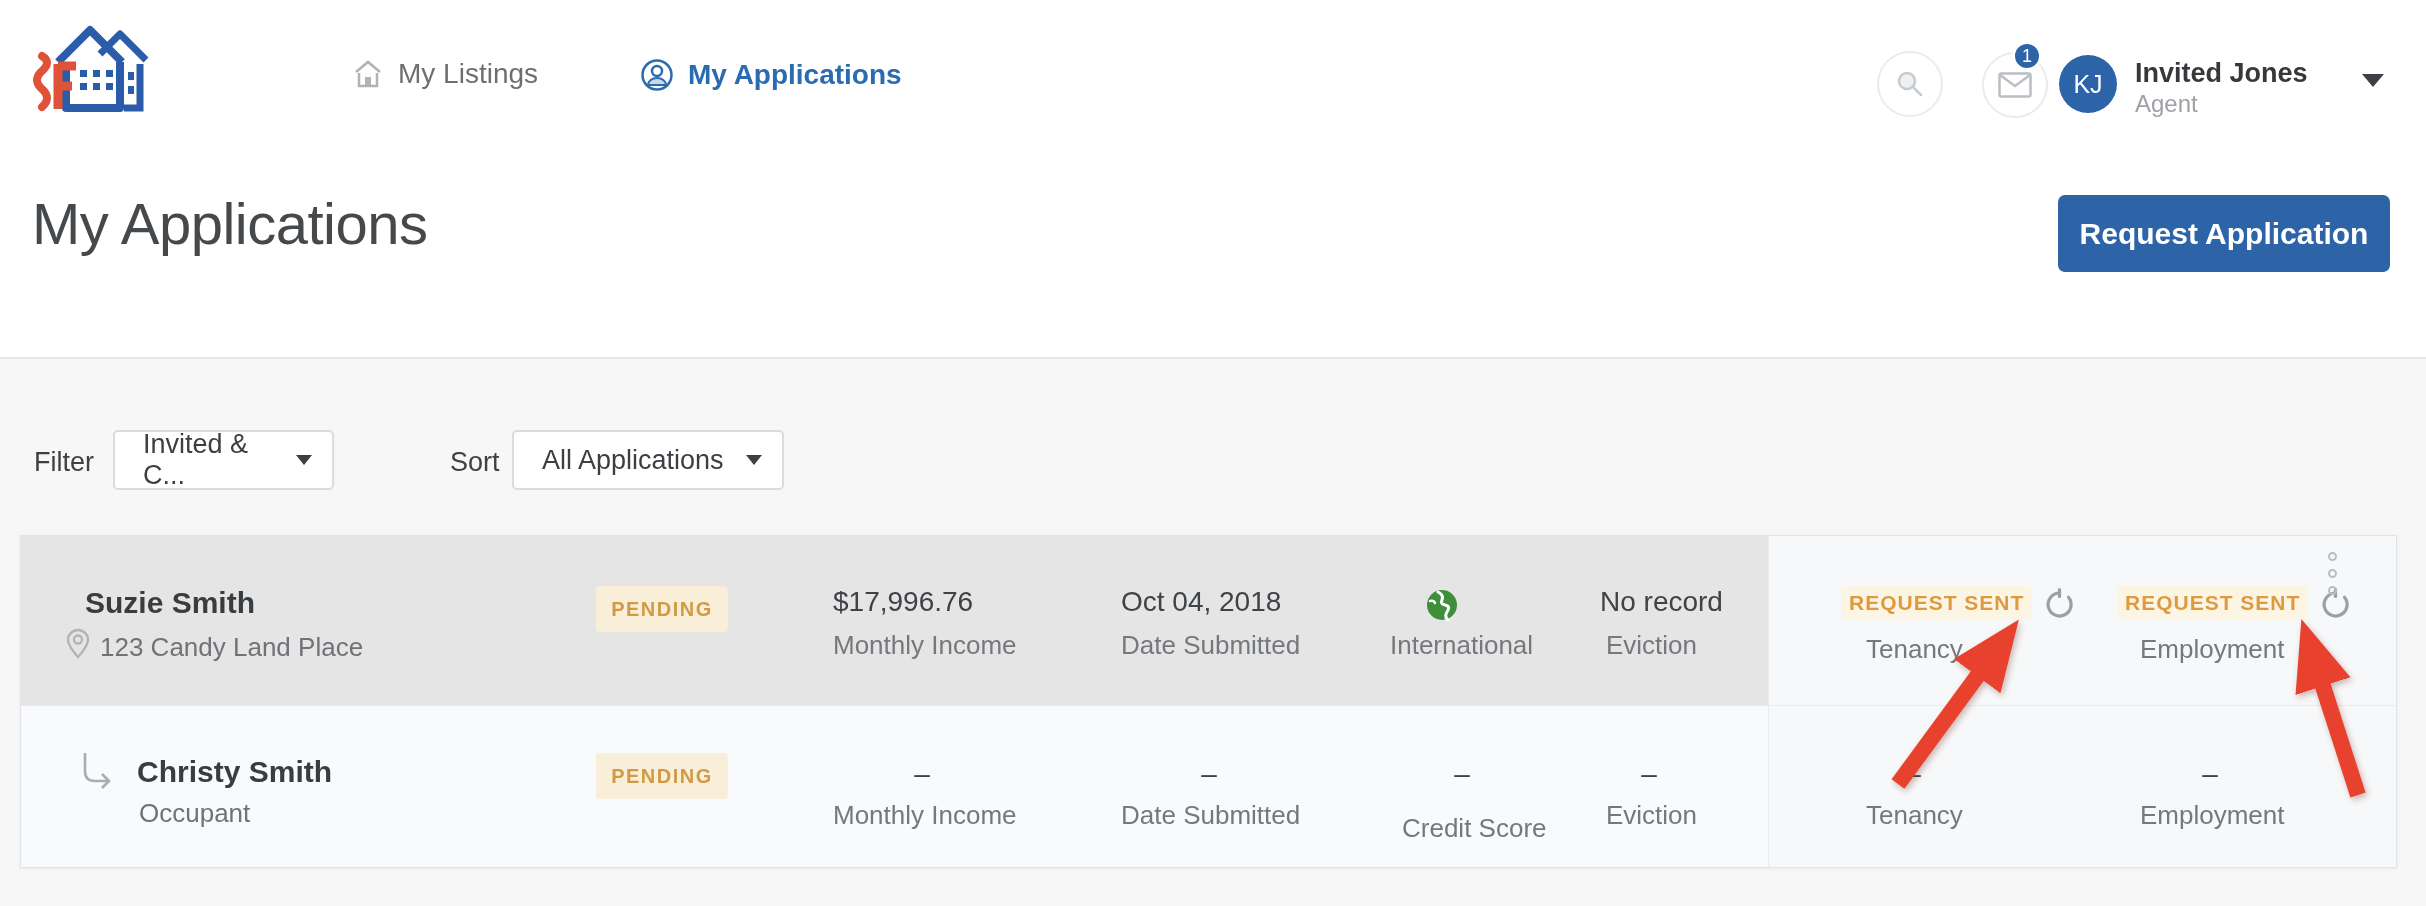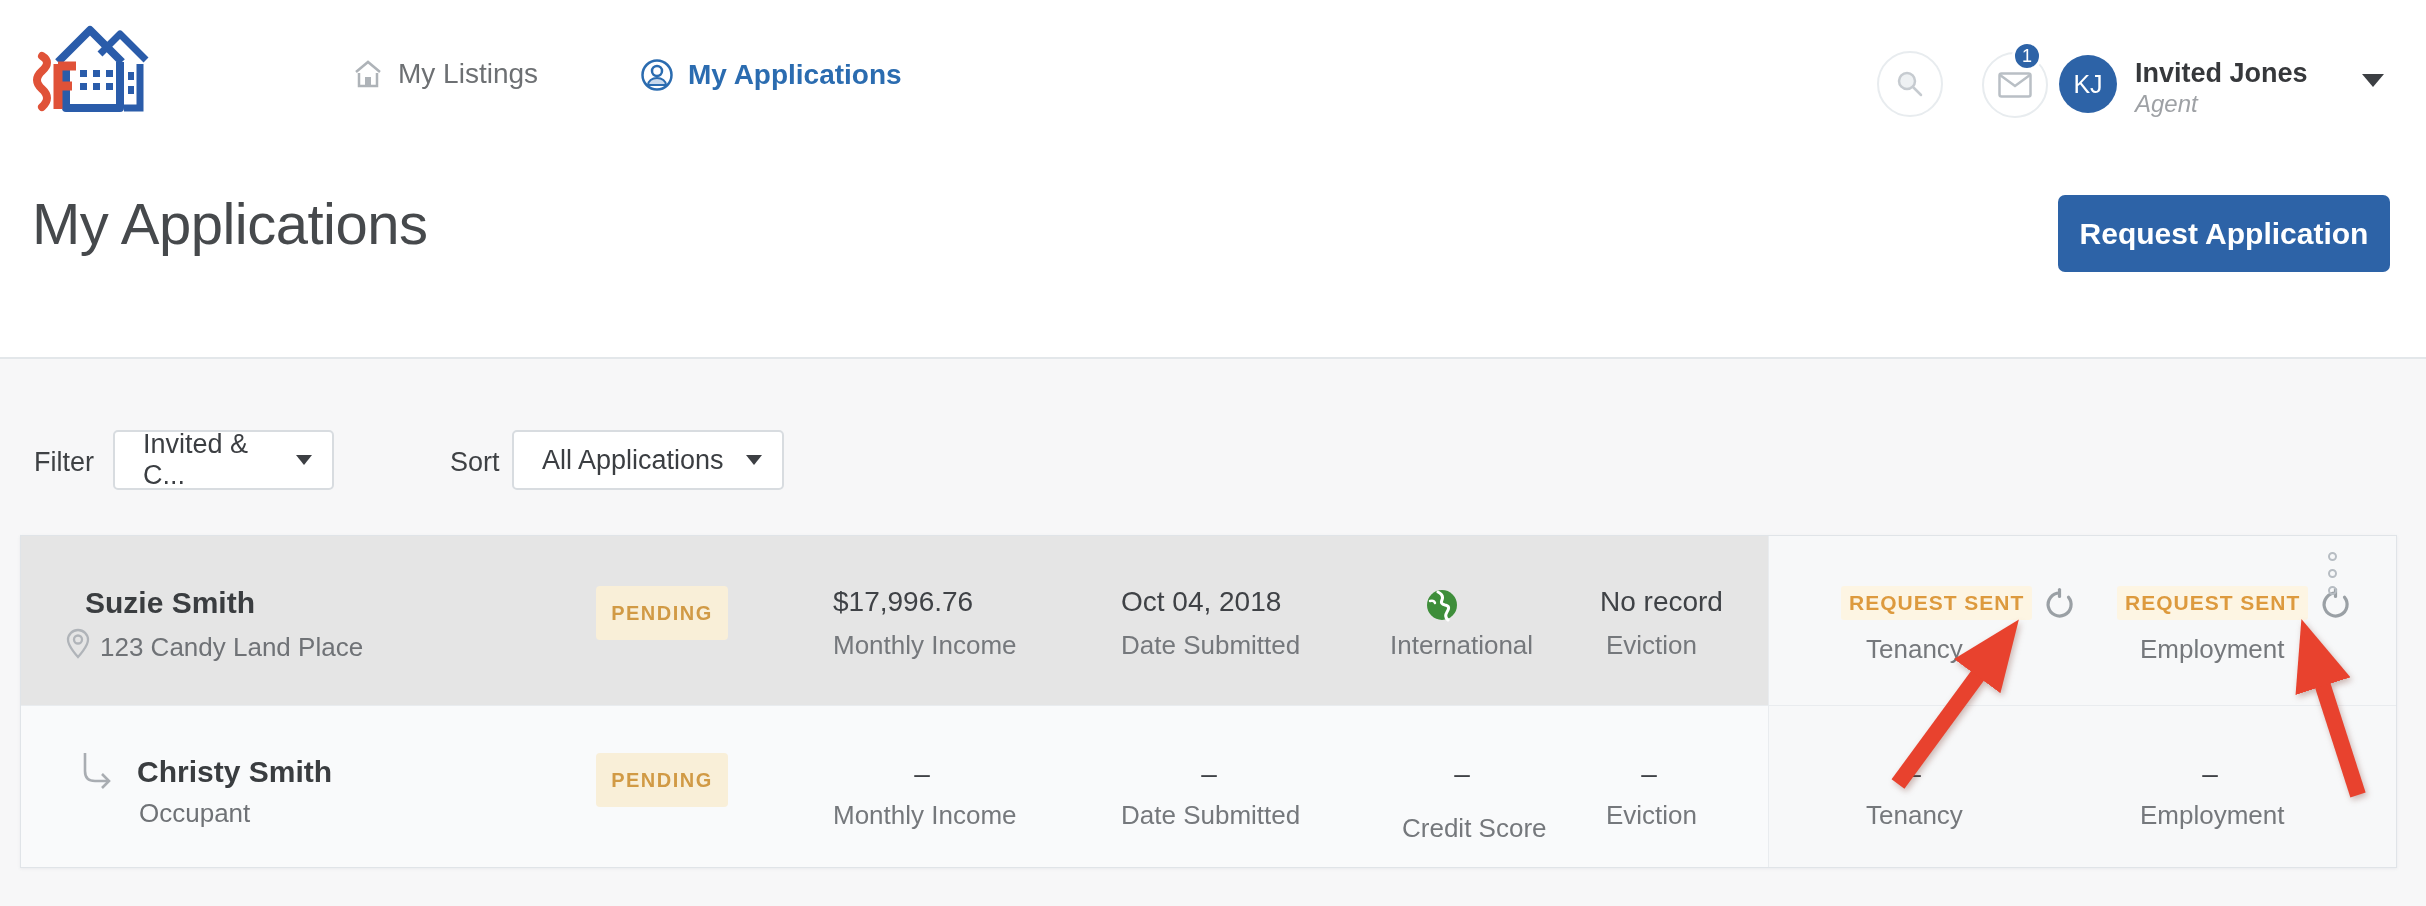--- a/index.html
+++ b/index.html
@@ -24,21 +24,21 @@
   .mail-badge{
     position:absolute;min-width:30px;height:30px;border-radius:15px;background:var(--primary);
     color:#fff;font-size:18px;display:flex;align-items:center;justify-content:center;
     border:3px solid #fff;box-sizing:border-box;
   }
   .avatar{
     position:absolute;width:58px;height:58px;border-radius:50%;background:var(--primary);
     color:#fff;font-size:25px;display:flex;align-items:center;justify-content:center;cursor:pointer;
   }
   .user-name{position:absolute;font-size:27px;font-weight:700;color:#36383b;}
-  .user-role{position:absolute;font-size:24px;font-style:italic;color:#9ea1a5;}
+  .user-role{position:absolute;font-size:24px;color:#9ea1a5;}
   .caret{width:0;height:0;border-left:11px solid transparent;border-right:11px solid transparent;border-top:13px solid #3c3f43;}
   .caret.sm{border-left-width:8px;border-right-width:8px;border-top-width:10px;}
 
   
   .page-title{position:absolute;left:32px;top:190px;font-size:58px;font-weight:300;color:#46494c;letter-spacing:-0.5px;}
   .primary-btn{
     position:absolute;left:2058px;top:195px;width:332px;height:77px;border:none;border-radius:7px;
     background:var(--primary);color:#fff;font-size:30px;font-weight:700;cursor:pointer;
     font-family:inherit;
   }
@@ -61,21 +61,21 @@
   }
   .right-section{position:absolute;left:1747px;top:0;width:630px;height:333px;background:#f7f8f9;border-left:1px solid #e9ecef;}
   .row2-bg{position:absolute;left:0;top:169px;width:1747px;height:164px;background:#f9fafb;}
   .row-divider{position:absolute;left:0;top:169px;width:2377px;height:1px;background:#e9ecef;}
 
   .applicant-name{position:absolute;font-size:30px;font-weight:700;color:#3a3d40;}
   .cell-value{position:absolute;font-size:28px;color:#3f4246;}
   .cell-label{position:absolute;font-size:26px;color:#75787c;}
   .dash{transform:translateX(-50%);}
   .status-badge{
-    position:absolute;width:132px;height:54px;border-radius:4px;background:var(--pending-bg);
+    position:absolute;width:132px;height:46px;border-radius:4px;background:var(--pending-bg);
     color:var(--pending-text);font-size:20px;font-weight:700;letter-spacing:1.5px;
     display:flex;align-items:center;justify-content:center;
   }
   .request-chip{position:absolute;display:flex;align-items:center;gap:10px;}
   .request-chip .rq-text{
     background:var(--reqsent-bg);color:var(--reqsent-text);
     font-size:21px;font-weight:700;letter-spacing:1px;padding:5px 8px;border-radius:3px;
   }
   .kebab{position:absolute;display:flex;flex-direction:column;gap:8px;cursor:pointer;padding:4px;}
   .kebab span{width:9px;height:9px;border-radius:50%;border:2px solid #b7bdc3;box-sizing:border-box;background:transparent;}

